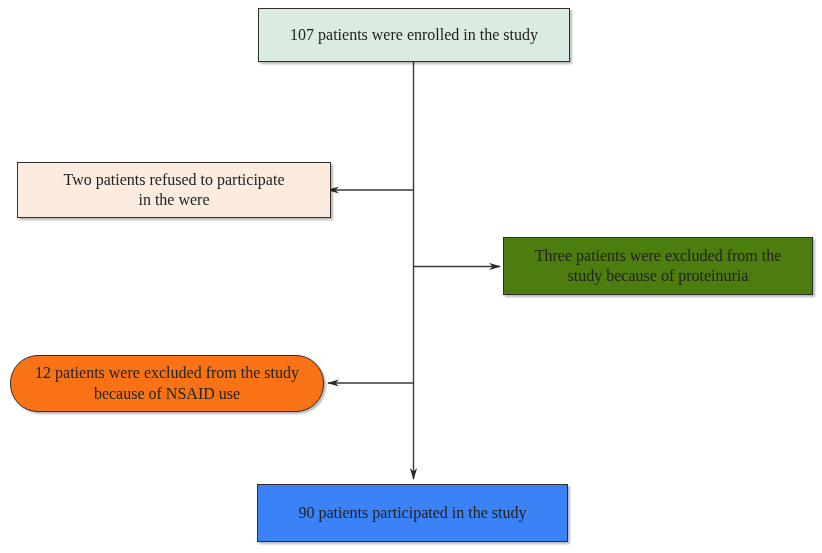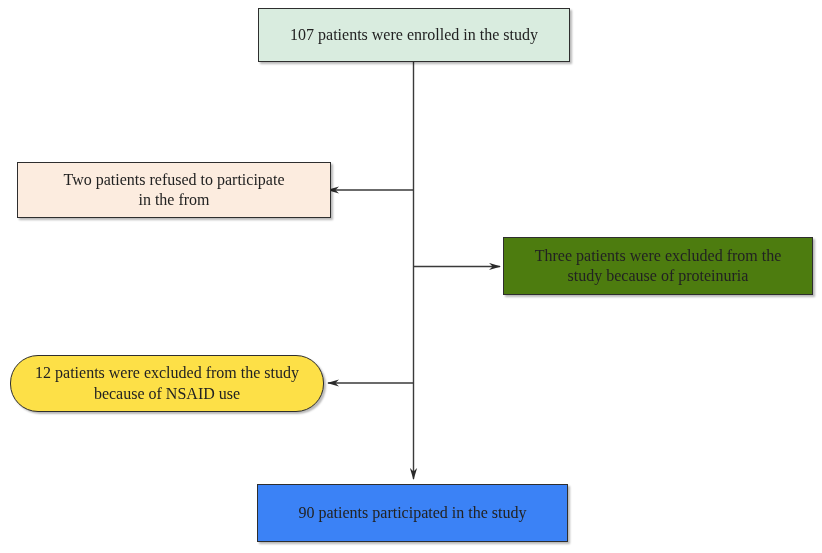--- a/index.html
+++ b/index.html
@@ -58,29 +58,29 @@
       <line x1="413.5" y1="383" x2="328" y2="383" marker-end="url(#arrow)"></line>
     </g>
   </svg>
 
   <div class="box" style="left: 258px; top: 8px; width: 312px; height: 54px; background-color: rgb(217, 236, 223);">
     <div class="txt">107 patients were enrolled in the study</div>
   </div>
 
   <div class="box" style="left: 10px; top: 162px; width: 314px; height: 56px; background-color: rgb(252, 236, 223); margin-left: 7px;">
     <div class="txt">Two patients refused to participate</div>
-    <div class="txt">in the from</div>
+    <div class="txt">in the were</div>
   </div>
 
   <div class="box" style="left: 503px; top: 237px; width: 310px; height: 58px; background-color: #4d7c0f;">
     <div class="txt">Three patients were excluded from the</div>
     <div class="txt">study because of proteinuria</div>
   </div>
 
-  <div class="box" style="left: 10px; top: 355px; width: 314px; height: 57px; background-color: #fde047; border-radius: 28px;">
+  <div class="box" style="left: 10px; top: 355px; width: 314px; height: 57px; background-color: #f97316; border-radius: 28px;">
     <div class="txt">12 patients were excluded from the study</div>
     <div class="txt">because of NSAID use</div>
   </div>
 
   <div class="box" style="left: 257px; top: 484px; width: 311px; height: 58px; background-color: #3b82f6;">
     <div class="txt">90 patients participated in the study</div>
   </div>
 
 </div>
 

